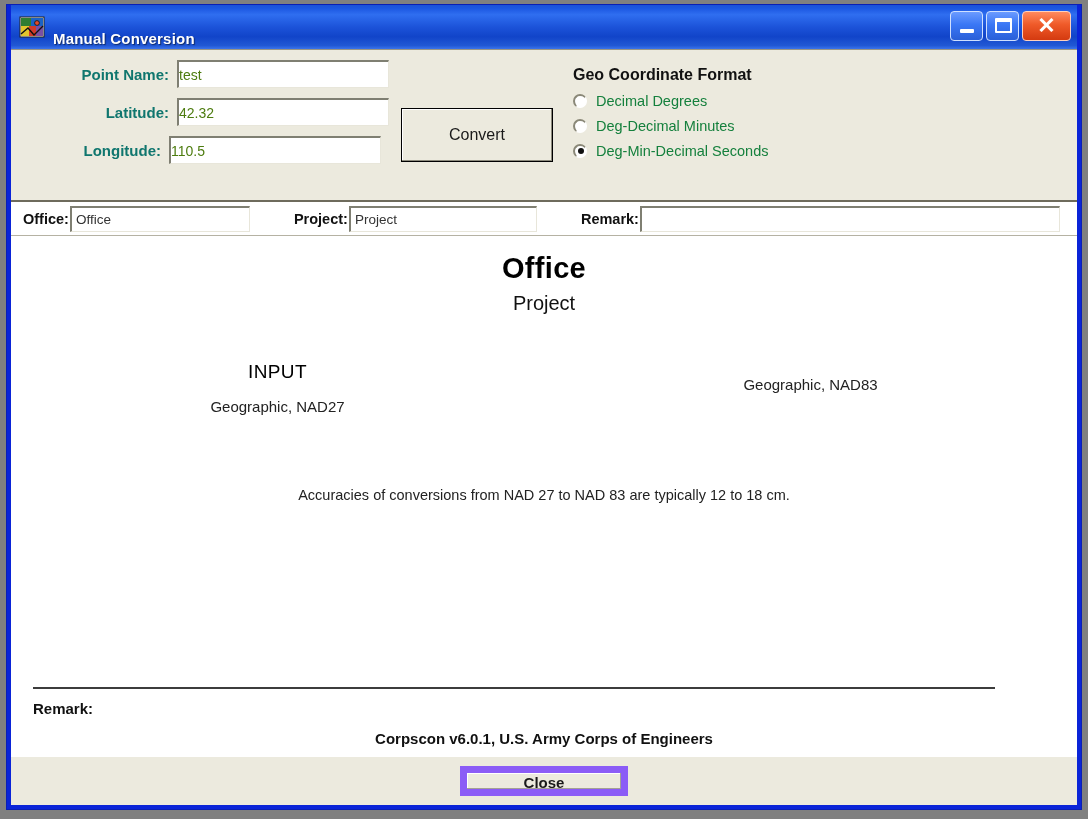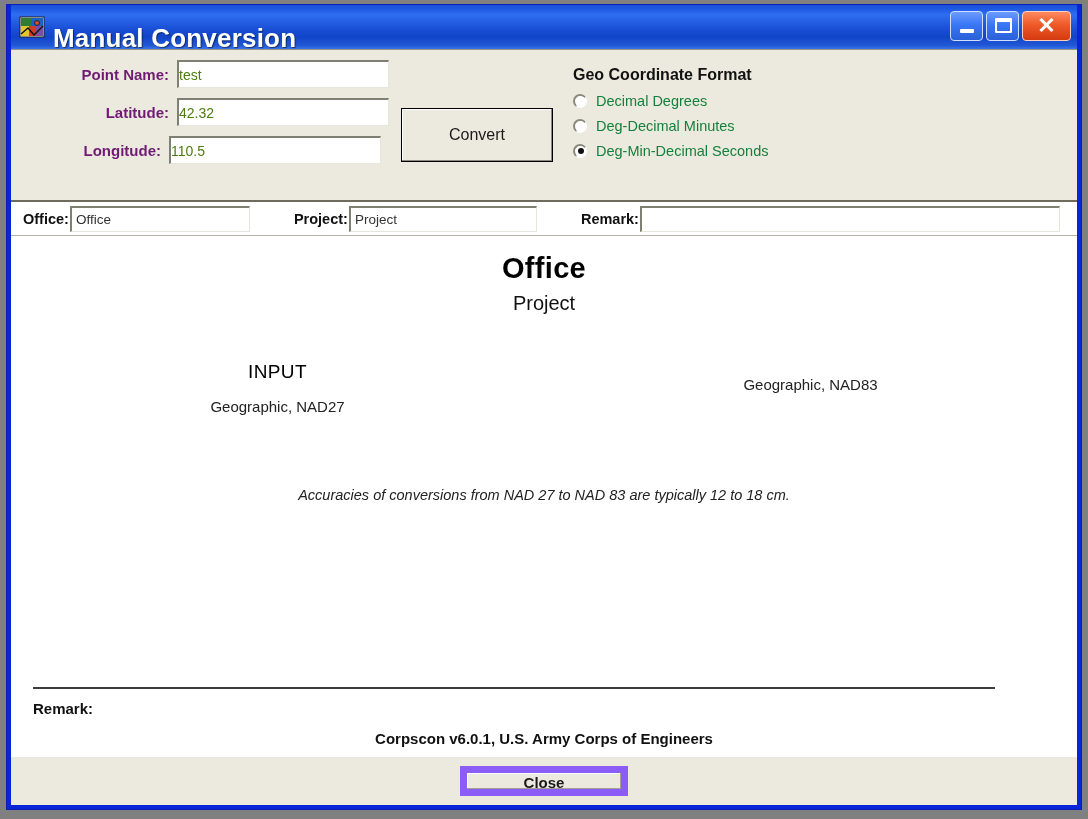--- a/index.html
+++ b/index.html
@@ -41,21 +41,21 @@
     position: relative;
   }
   #app-icon {
     width: 26px; height: 26px;
     flex: 0 0 26px;
     margin-right: 8px;
     position: relative;
   }
   .title-text {
     color: #ffffff;
-    font-size: 26px;
+    font-size: 15px;
     font-weight: bold;
     letter-spacing: 0.2px;
     text-shadow: 1px 1px 1px rgba(0,0,0,0.5);
     font-family: "Liberation Sans", sans-serif;
     white-space: nowrap;
     margin-top: 22px;
   }
   #win-buttons {
     position: absolute;
     right: 6px;
@@ -106,21 +106,21 @@
     flex: 0 0 152px;
     position: relative;
     background: #eceade;
     border-bottom: 2px solid #6e6b5c;
     box-sizing: border-box;
   }
   .fld-row { position: absolute; display: flex; align-items: center; }
   .fld-label {
     font-size: 15px;
     font-weight: bold;
-    color: #701a75;
+    color: #0f766e;
     text-align: right;
     white-space: nowrap;
   }
   .txtbox {
     background: #ffffff;
     border-top: 2px solid #7f7f72;
     border-left: 2px solid #7f7f72;
     border-right: 1px solid #e8e6da;
     border-bottom: 1px solid #e8e6da;
     box-sizing: border-box;
@@ -247,21 +247,20 @@
     color: #000;
     letter-spacing: 0.4px;
   }
   .rpt-col-sub {
     font-size: 15px;
     color: #222;
     margin-top: 15px;
   }
   #rpt-note {
     text-align: center;
-    font-style: italic;
     font-size: 14.5px;
     color: #222;
     margin-top: 72px;
   }
   #rpt-rule {
     position: absolute;
     left: 22px; right: 82px;
     bottom: 68px;
     border-top: 2px solid #3c3c3c;
   }

